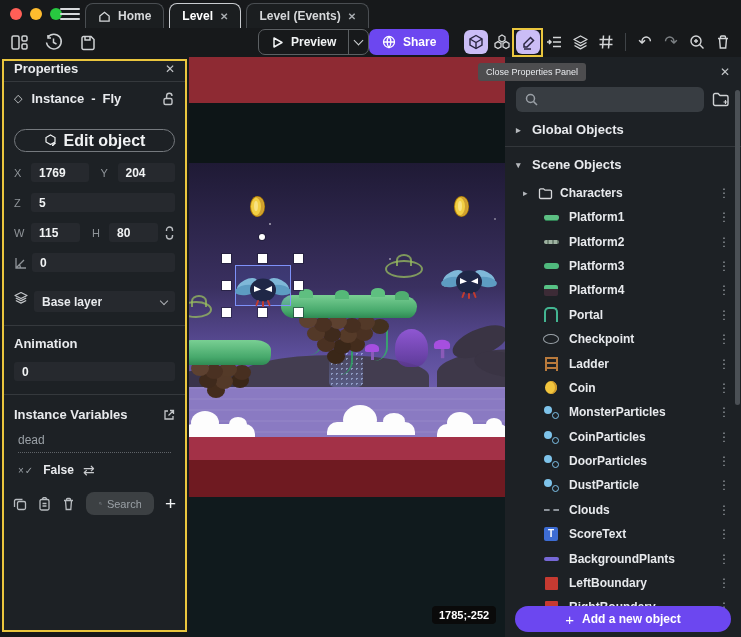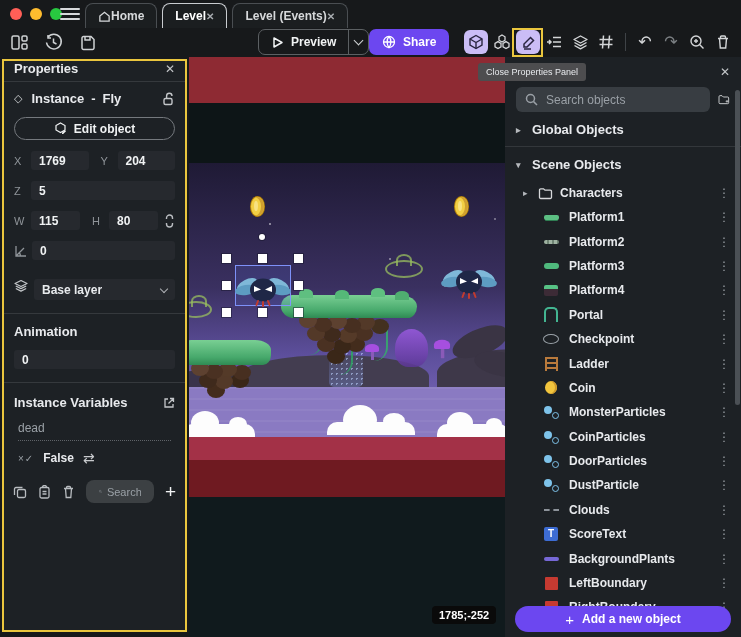--- a/index.html
+++ b/index.html
@@ -8,21 +8,21 @@
   .app { position:relative; width:741px; height:637px; background:#17191b; overflow:hidden; color:#e8eaed; }
 
   
   .titlebar { position:absolute; left:0; top:0; width:100%; height:28px; background:#17191b; }
   .traffic { position:absolute; top:8px; left:10px; display:flex; gap:8px; }
   .dot { width:12px; height:12px; border-radius:50%; }
   .dot.r { background:#ff5f57; } .dot.y { background:#febc2e; } .dot.g { background:#28c840; }
   .hamburger { position:absolute; left:60px; top:6px; width:20px; height:16px; display:flex; flex-direction:column; justify-content:space-between; padding:2px 0; cursor:pointer; }
   .hamburger span { height:2px; background:#d7d9db; border-radius:1px; }
   .tabs { position:absolute; left:85px; top:2px; display:flex; gap:5px; align-items:flex-end; height:26px; }
-  .tab { display:flex; align-items:center; height:25px; padding:0 12px; border:1px solid #4a4e52; border-bottom:none; border-radius:8px 8px 0 0; font-size:12px; font-weight:600; color:#d6d8da; cursor:pointer; background:#1b1e20; }
+  .tab { display:flex; align-items:center; gap:7px; height:25px; padding:0 12px; border:1px solid #4a4e52; border-bottom:none; border-radius:8px 8px 0 0; font-size:12px; font-weight:600; color:#d6d8da; cursor:pointer; background:#1b1e20; }
   .tab.active { border-color:#c9ccd0; color:#fff; font-weight:700; }
   .tab .tclose { font-size:10px; color:#a9adb1; }
   .home-ico { width:13px; height:13px; }
 
   
   .toolbar { position:absolute; left:0; top:28px; width:100%; height:29px; background:#17191b; }
   .tb-left { position:absolute; left:9px; top:4px; display:flex; gap:13px; color:#cfd2d4; }
   .tb-ico { width:21px; height:21px; display:flex; align-items:center; justify-content:center; cursor:pointer; }
   .btn-preview { position:absolute; left:258px; top:1px; height:26px; display:flex; align-items:center; border:1px solid #5c6063; border-radius:7px; overflow:hidden; cursor:pointer; }
   .btn-preview .main { display:flex; align-items:center; gap:7px; padding:0 12px; font-size:12px; font-weight:700; color:#f1f3f4; }
@@ -105,21 +105,21 @@
   .coords-badge { position:absolute; left:432px; top:606px; background:#0a0a0a; color:#fff; font-size:11px; font-weight:700; padding:3px 7px; border-radius:4px; z-index:12; }
 
   
   .props { position:absolute; left:2px; top:59px; width:185px; height:573px; background:#1d2125; border:2px solid #eac63e; z-index:20; font-size:12px; }
   .props-header { display:flex; align-items:center; justify-content:space-between; padding:0 10px 5px; border-bottom:1px solid #35393d; }
   .props-title { font-size:13px; font-weight:700; }
   .xclose { color:#c3c6c9; font-size:12px; cursor:pointer; }
   .inst-row { display:flex; align-items:center; gap:9px; padding:9px 10px 2px; }
   .inst-row .diamond { color:#cfd2d4; font-size:11px; }
   .inst-row .inst-txt { font-size:13px; font-weight:600; display:flex; gap:7px; flex:1; }
-  .btn-edit { margin:9px 10px 0; height:23px; border:1px solid #75797e; border-radius:13px; display:flex; align-items:center; justify-content:center; gap:7px; font-size:12px; font-weight:700; cursor:pointer; color:#f1f3f4; }
+  .btn-edit { margin:21px 10px 0; height:23px; border:1px solid #75797e; border-radius:13px; display:flex; align-items:center; justify-content:center; gap:7px; font-size:16px; font-weight:700; cursor:pointer; color:#f1f3f4; }
   .frow { display:flex; align-items:center; gap:6px; margin:11px 10px 0; }
   .flabel { width:11px; color:#8f9499; font-size:11px; flex:none; text-align:left; }
   .finput { height:19px; background:#26292e; border-radius:3px; padding:0 8px; font-size:12px; font-weight:700; color:#f1f3f4; display:flex; align-items:center; }
   .w62 { width:60px; } .w52 { width:49px; } .grow { flex:1; }
   .link-ico { color:#b9bcc0; flex:none; }
   .dropdown { flex:1; height:21px; background:#26292e; border-radius:3px; padding:0 8px; display:flex; align-items:center; justify-content:space-between; font-size:12px; font-weight:700; cursor:pointer;margin-top:8px; }
   .dd-caret { width:6px; height:6px; border-right:1.5px solid #aeb1b5; border-bottom:1.5px solid #aeb1b5; transform:rotate(45deg); margin-top:-2px; }
   .sect-div { border-top:1px solid #35393d; margin-top:13px; }
   .sect-title { padding:10px 10px 0; font-size:13px; font-weight:700; }
   .sect-title-row { display:flex; align-items:center; justify-content:space-between; padding:12px 10px 0; }
@@ -518,21 +518,20 @@
     <div class="obj-header">
       <span class="obj-title">Objects</span>
       <span class="xclose">✕</span>
     </div>
     <div class="obj-search-row">
       <div class="obj-search">
         <svg width="13" height="13" viewBox="0 0 13 13" fill="none" stroke="#9aa0a6" stroke-width="1.5">
             <circle cx="5.5" cy="5.5" r="4"></circle>
             <path d="M8.6 8.6 L12 12"></path>
           </svg>
-        <input placeholder="Search objects" style="">
       </div>
       <svg class="folder-add" width="18" height="16" viewBox="0 0 18 16" fill="none" stroke="currentColor" stroke-width="1.4">
           <path d="M1.5 3 a1.5 1.5 0 0 1 1.5 -1.5 H6 L8 3.5 H14.5 a1.5 1.5 0 0 1 1.5 1.5 V12 a1.5 1.5 0 0 1 -1.5 1.5 H3 A1.5 1.5 0 0 1 1.5 12 Z"></path>
           <path d="M13.5 8 V12 M11.5 10 H15.5" stroke-width="1.2"></path>
         </svg>
     </div>
     <div class="group-row bordered">
       <span class="tri">▸</span>
       <span>Global Objects</span>
     </div>

